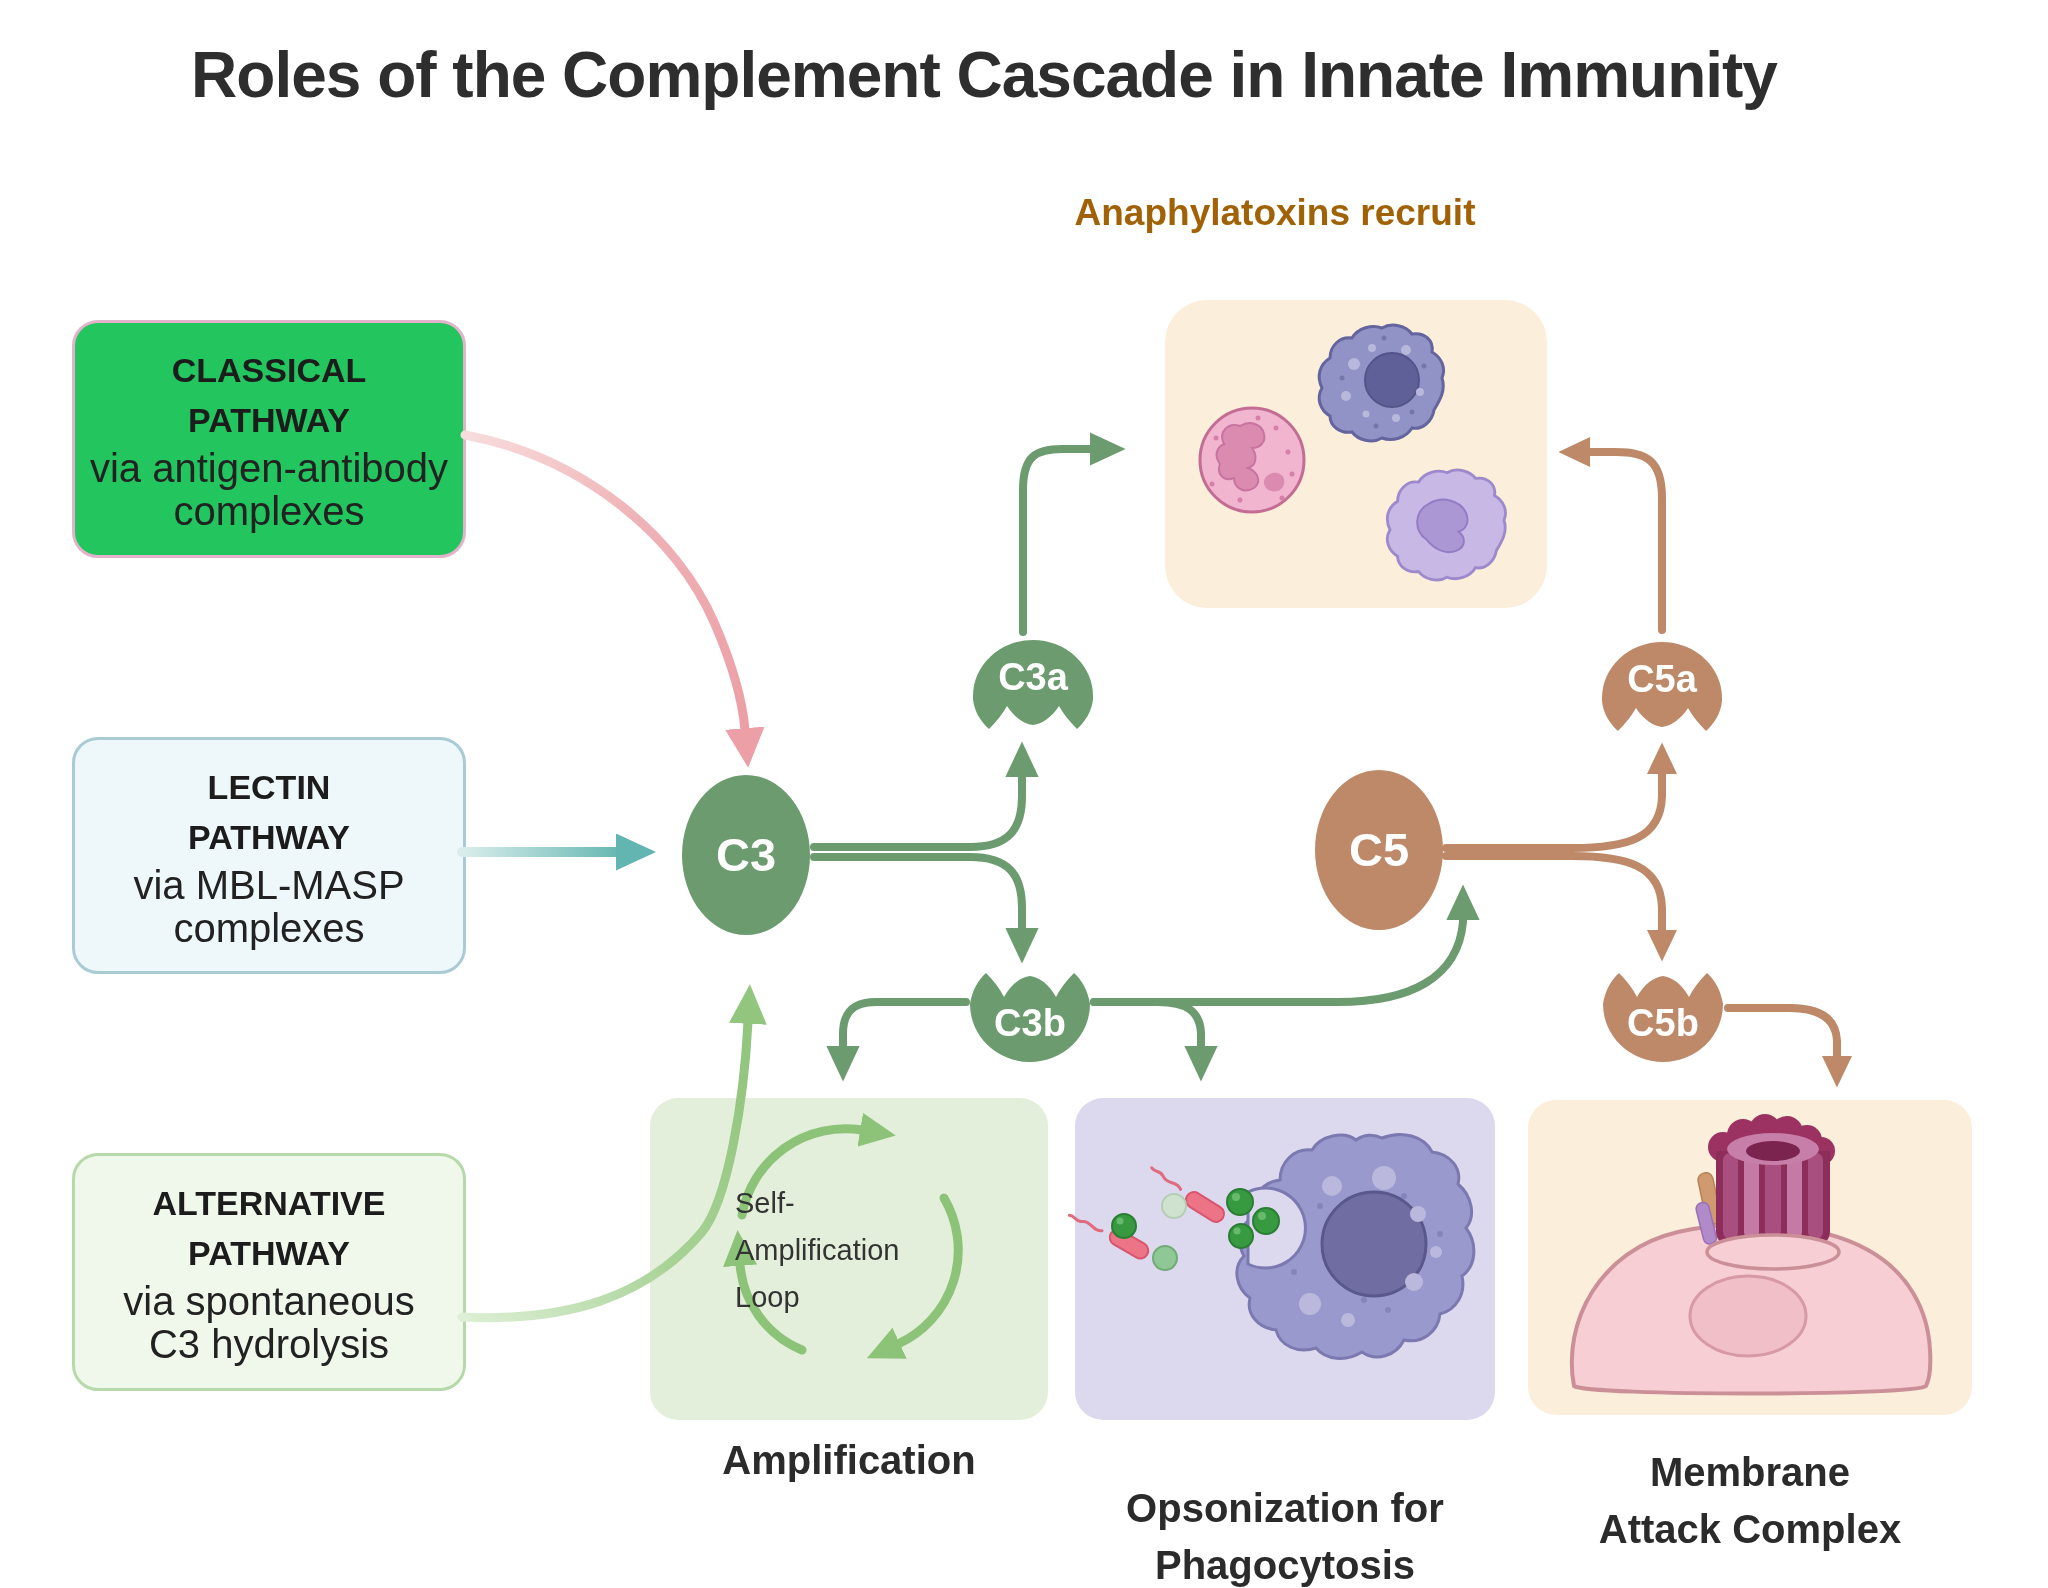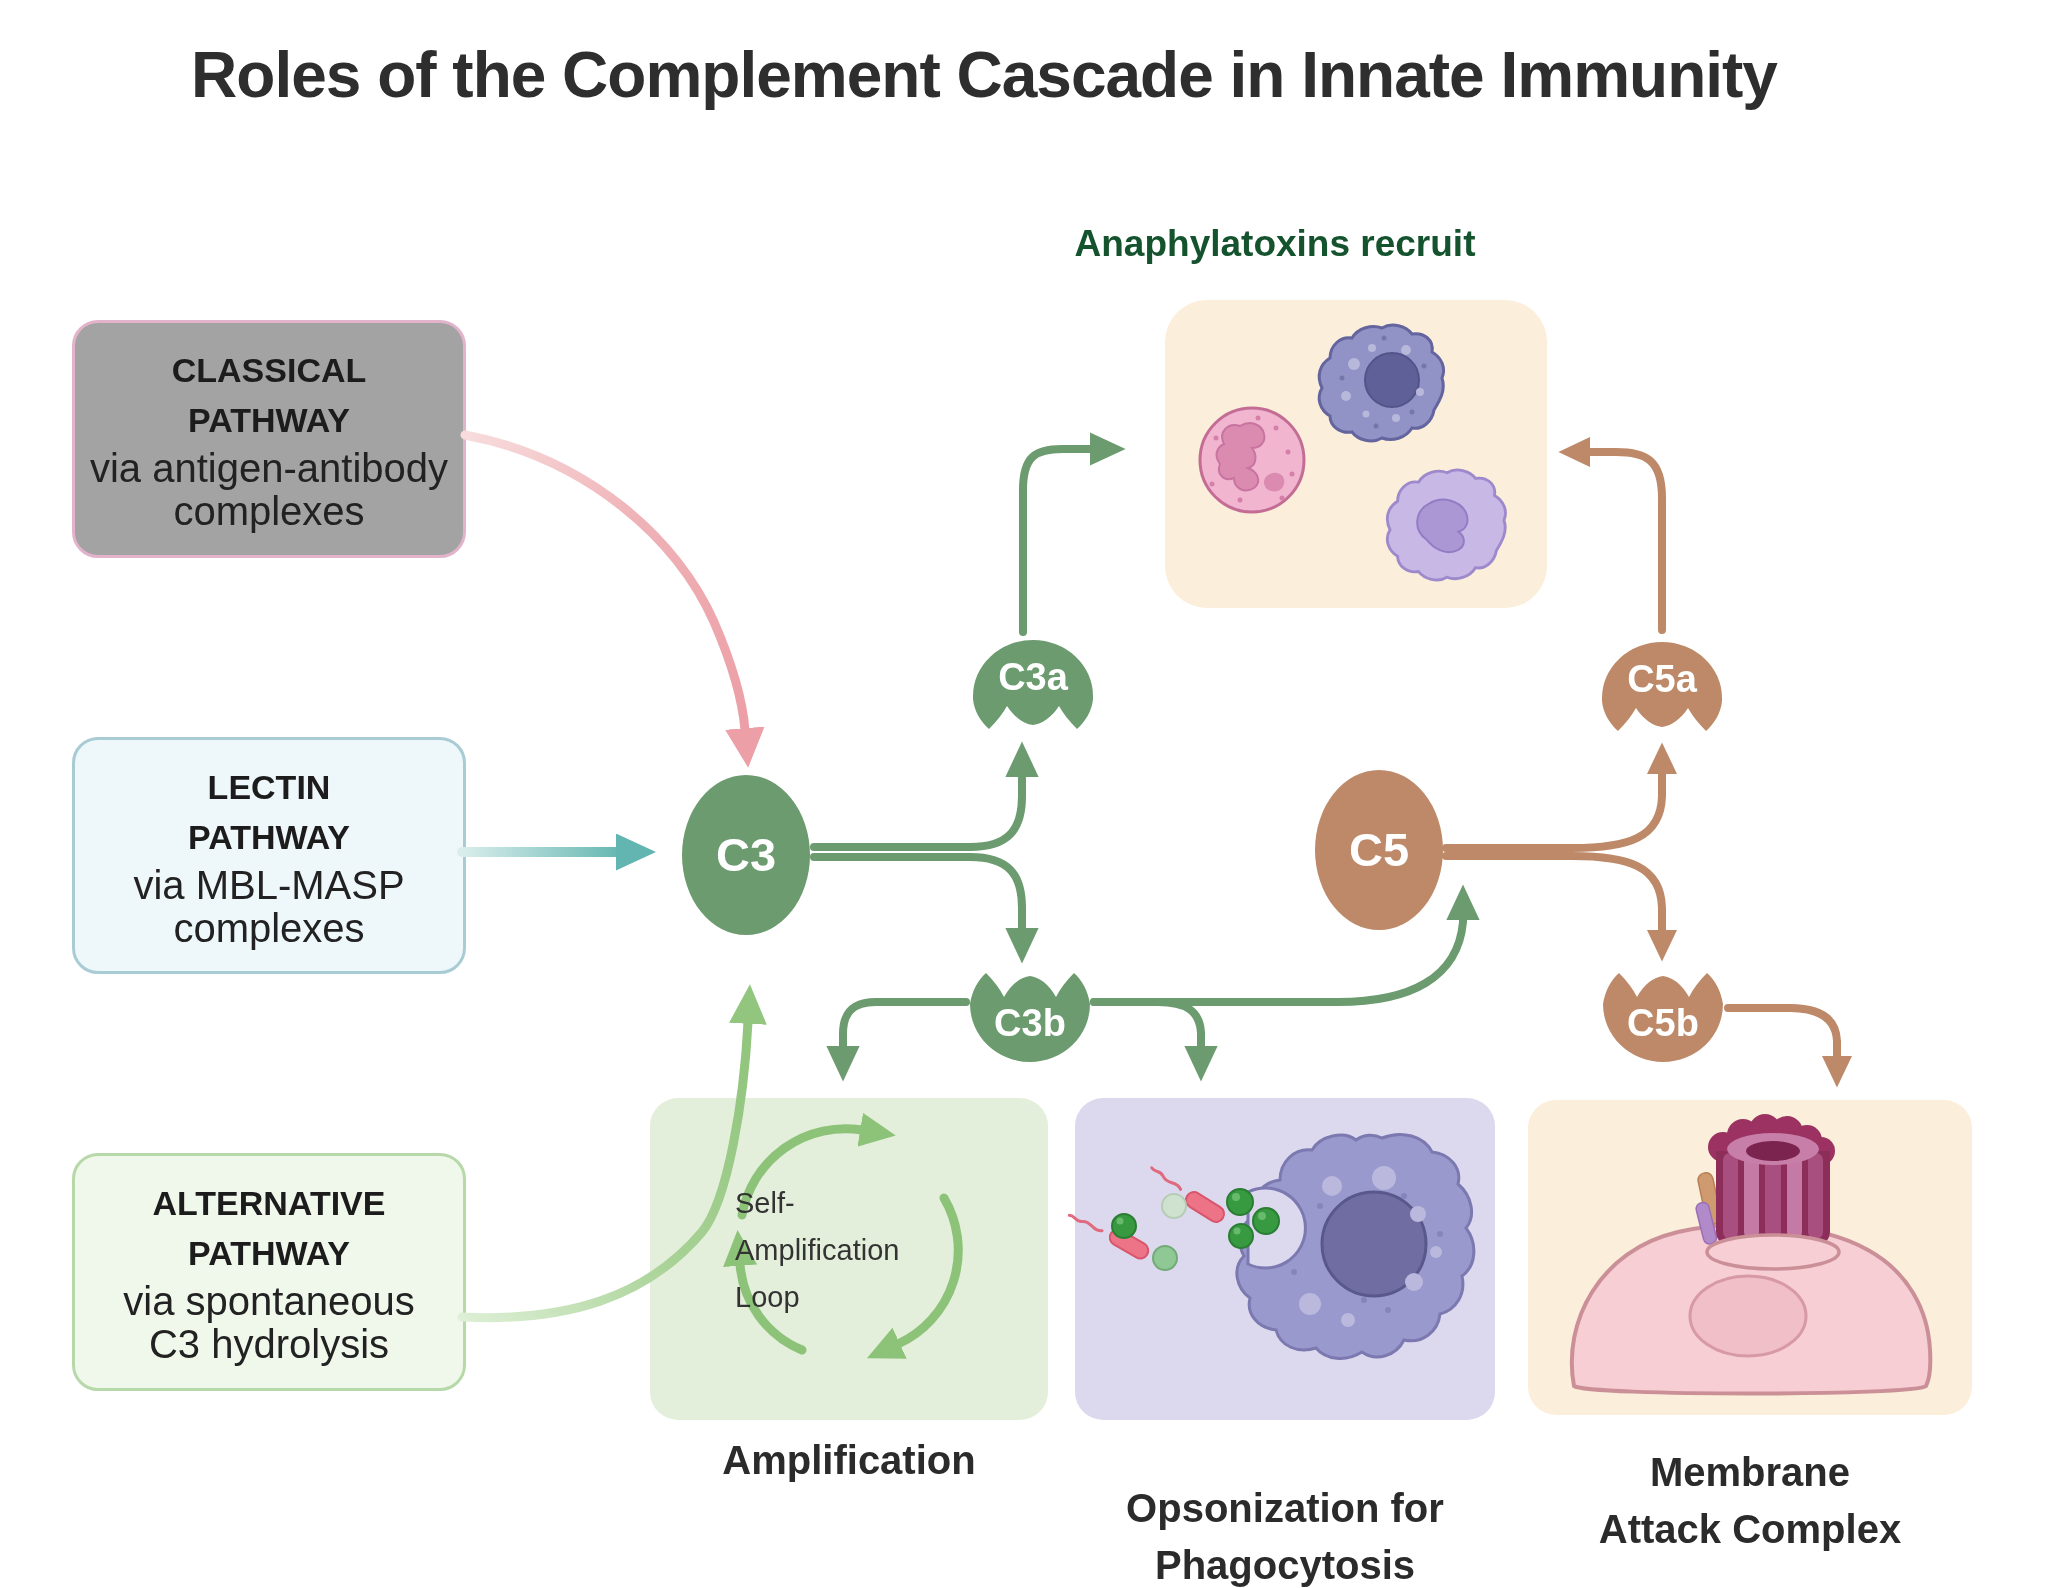--- a/index.html
+++ b/index.html
@@ -5,34 +5,34 @@
   html,body{margin:0;padding:0;background:#ffffff;}
   .stage{position:relative;width:2048px;height:1588px;background:#ffffff;overflow:hidden;
          font-family:"Liberation Sans",sans-serif;color:#2d2d2d;}
   .stage > svg.art{position:absolute;left:0;top:0;z-index:2;}
   .abs{position:absolute;}
   .page-title{left:0;top:38px;width:2048px;text-align:center;font-size:64px;font-weight:bold;
               color:#2e2e2e;letter-spacing:-1px;transform:translateX(-40px);z-index:3;}
   
   .pbox{display:flex;flex-direction:column;align-items:center;justify-content:center;
         border:3px solid;border-radius:26px;z-index:1;text-align:center;}
-  .pbox.classical{left:72px;top:320px;width:388px;height:232px;background:#a3a3a3;border-color:#e2b3cb;}
+  .pbox.classical{left:72px;top:320px;width:388px;height:232px;background:#22c55e;border-color:#e2b3cb;}
   .pbox.lectin{left:72px;top:737px;width:388px;height:231px;background:#eef7fa;border-color:#a9cbd4;}
   .pbox.alternative{left:72px;top:1153px;width:388px;height:232px;background:#f0f8ec;border-color:#b7d9aa;}
   .ptitle{font-size:34px;font-weight:bold;line-height:50px;color:#1c1c1c;}
   .ptitle span{display:block;}
   .psub{font-size:40px;line-height:43px;color:#222;margin-top:2px;}
   .psub span{display:block;}
   
   .obox{border-radius:28px;z-index:1;}
   .obox.anaph{left:1165px;top:300px;width:382px;height:308px;background:#fbeeda;border-radius:42px;}
   .obox.amp{left:650px;top:1098px;width:398px;height:322px;background:#e4efdb;}
   .obox.ops{left:1075px;top:1098px;width:420px;height:322px;background:#dcd9ef;}
   .obox.mac{left:1528px;top:1100px;width:444px;height:315px;background:#fbeeda;}
-  .note{z-index:3;text-align:center;font-weight:bold;font-size:37px;line-height:54px;color:#14532d;margin-top:31px;}
+  .note{z-index:3;text-align:center;font-weight:bold;font-size:37px;line-height:54px;color:#a16207;}
   .note span{display:block;}
   .note.anaph-note{left:1020px;top:186px;width:510px;}
   .olabel{z-index:3;text-align:center;font-weight:bold;font-size:40px;line-height:57px;color:#2b2b2b;}
   .olabel span{display:block;}
   .olabel.amp-label{left:650px;top:1432px;width:398px;}
   .olabel.ops-label{left:1075px;top:1480px;width:420px;}
   .olabel.mac-label{left:1528px;top:1444px;width:444px;}
   .loop-text{z-index:3;left:735px;top:1180px;width:220px;text-align:left;
              font-size:29px;line-height:47px;color:#333;}
   .loop-text span{display:block;}

